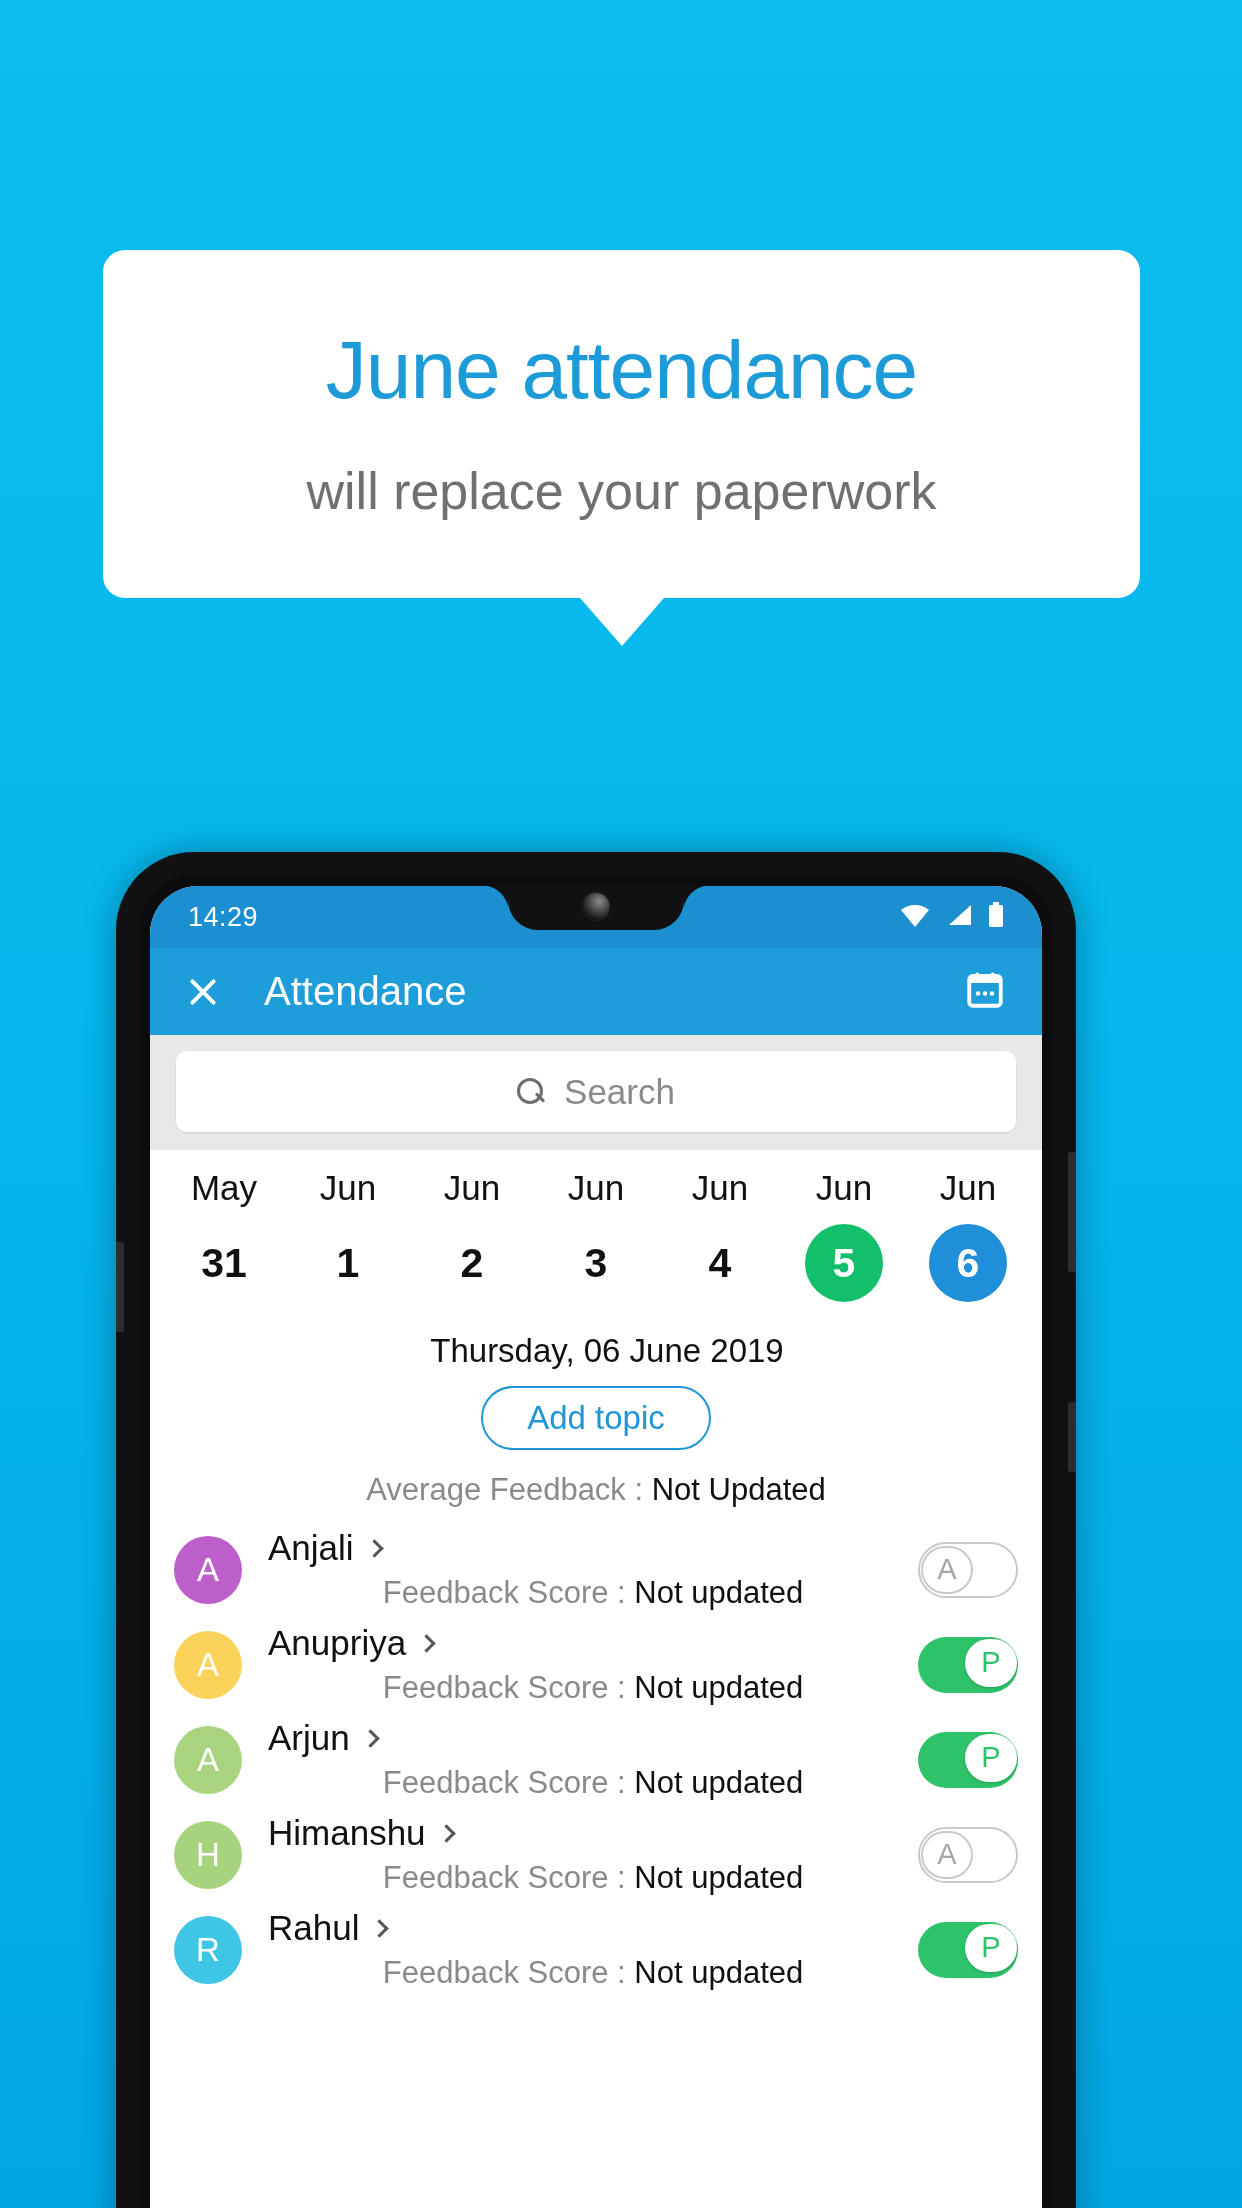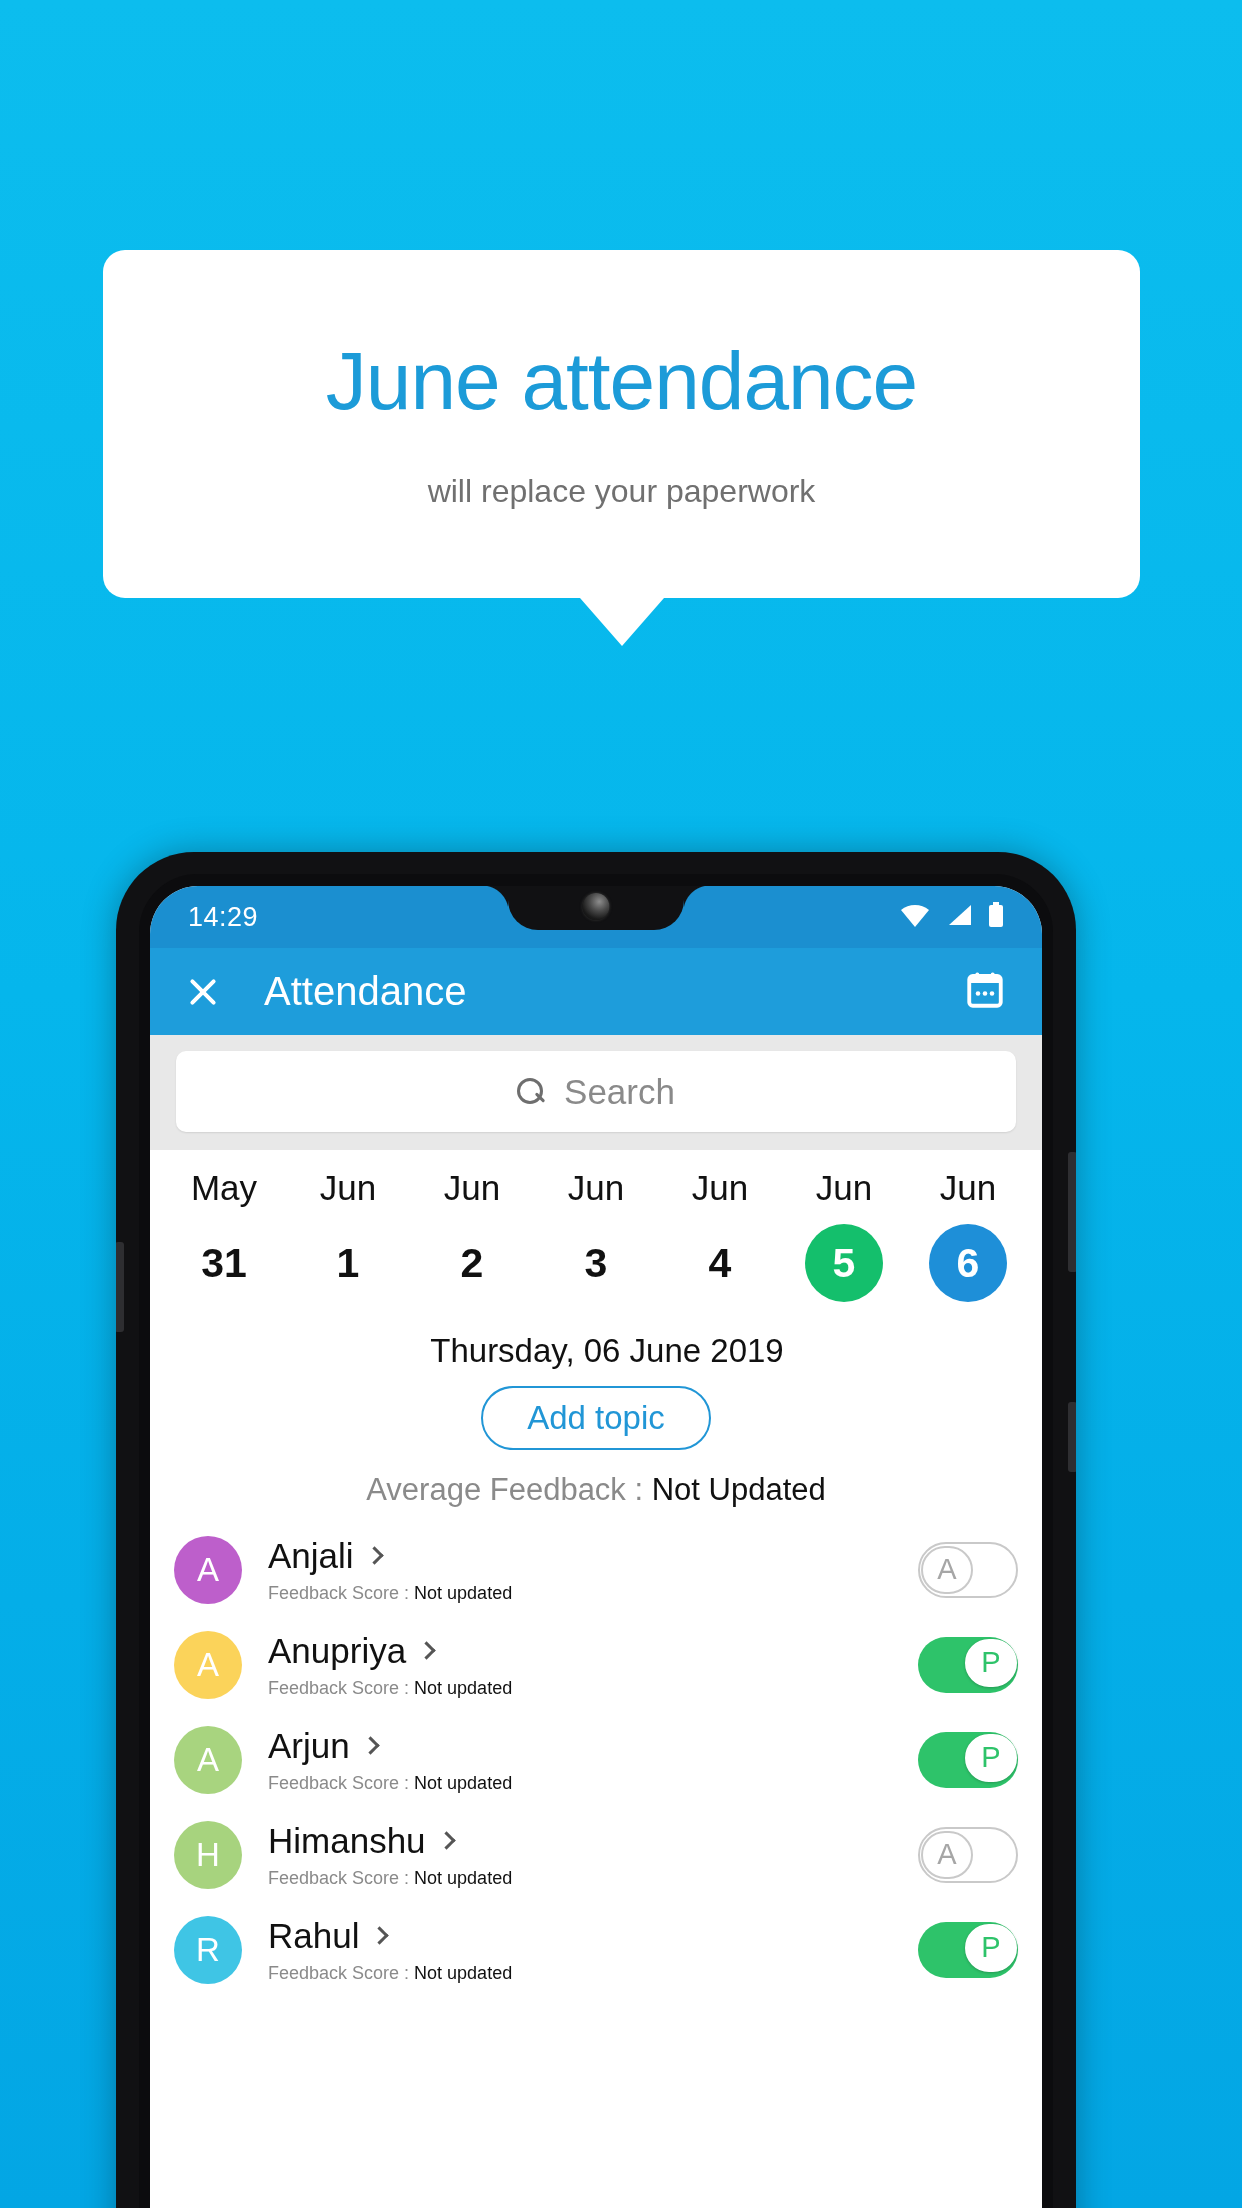--- a/index.html
+++ b/index.html
@@ -14,21 +14,21 @@
   #bubble{
     position:absolute; left:103px; top:250px; width:1037px; height:348px;
     background:#ffffff; border-radius:22px;
     display:flex; flex-direction:column; align-items:center; justify-content:center;
   }
   #bubble-title{
     font-size:82px; color:#1c9bd8; font-weight:400; letter-spacing:-1px;
     line-height:1.05;
   }
   #bubble-sub{
-    font-size:32px; color:#707070; font-weight:400; margin-top:48px;
+    font-size:52px; color:#707070; font-weight:400; margin-top:48px;
   }
   #bubble-tail{
     position:absolute; left:calc(50% - 42px); top:348px;
     width:0; height:0;
     border-left:42px solid transparent;
     border-right:42px solid transparent;
     border-top:48px solid #ffffff;
   }
 
   
@@ -147,21 +147,21 @@
     display:flex; align-items:center; justify-content:center;
     color:#fff; font-size:33px; font-weight:400;
   }
   .row-text{ flex:1 1 auto; margin-left:26px; }
   .name-line{ display:flex; align-items:center; gap:14px; }
   .name{ font-size:35px; color:#111; }
   .chevron-icon{
     width:13px; height:13px; border-top:3px solid #555; border-right:3px solid #555;
     transform:rotate(45deg); display:inline-block;
   }
-  .fb{ font-size:18px; color:#8a8a8a; margin-top:7px; }
+  .fb{ font-size:31px; color:#8a8a8a; margin-top:7px;text-align:center; }
   .fb .val{ color:#111; }
   .toggle{
     flex:0 0 auto; width:100px; height:56px; border-radius:28px; position:relative;
   }
   .toggle.absent{ background:#fff; border:2px solid #c9c9c9; }
   .toggle.present{ background:#2ec36a; }
   .knob{
     position:absolute; top:2px; width:52px; height:48px; border-radius:26px;
     background:#fff; border:2px solid #c9c9c9;
     display:flex; align-items:center; justify-content:center; font-size:29px;

